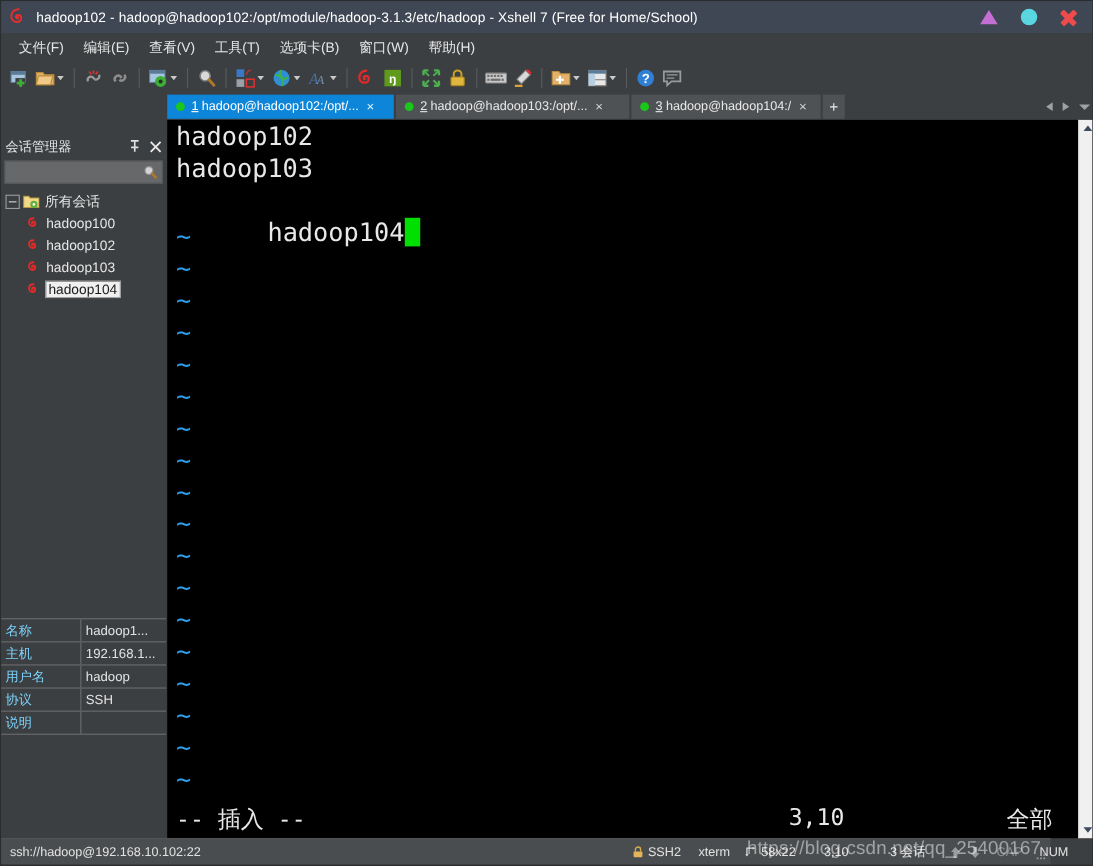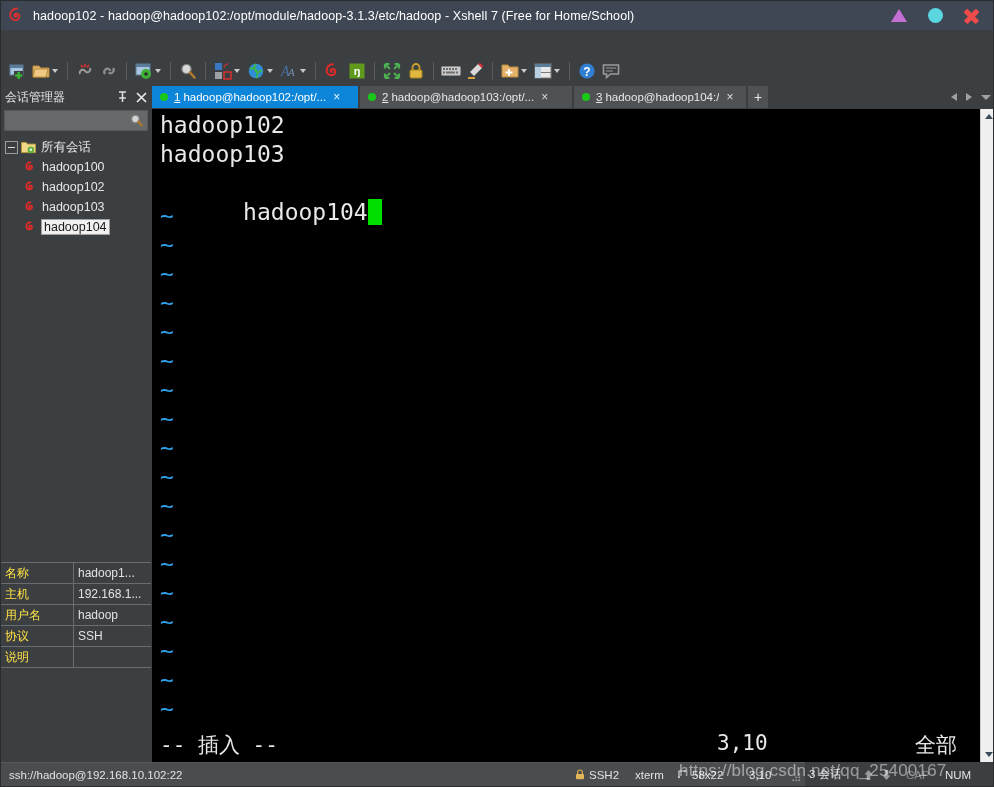--- a/index.html
+++ b/index.html
@@ -134,20 +134,21 @@
     left: 0; top: 85px;
     width: 150px; height: 676px;
     background: #3c3f41;
     box-sizing: border-box;
   }
   .sb-head {
     height: 22px;
     display: flex; align-items: center;
     padding-left: 4px;
     position: relative;
+    margin-top: 36px;
   }
   .sb-head-title {
     color: #e6e6e6;
     font-size: 12px;
   }
   .sb-head-btns {
     position: absolute;
     right: 4px; top: 0; height: 22px;
     display: flex; align-items: center; gap: 8px;
   }
@@ -222,21 +223,21 @@
     box-sizing: border-box;
   }
   .prop-row {
     display: flex;
     height: 21px;
     border-bottom: 1px solid #6a6d6f;
     box-sizing: border-box;
   }
   .prop-key {
     width: 73px;
-    color: #fde047;
+    color: #7dd3fc;
     font-size: 12px;
     padding-left: 4px;
     display: flex; align-items: center;
     border-right: 1px solid #6a6d6f;
     box-sizing: border-box;
   }
   .prop-val {
     flex: 1;
     color: #e2e2e2;
     font-size: 12px;
@@ -406,21 +407,21 @@
     border-left: 4px solid transparent;
     border-right: 4px solid transparent;
     border-top: 5px solid #3d4a5c;
   }
   .sb-arrow-dn { position: absolute; bottom: 0; left: 0; }
 
   
   .statusbar {
     position: absolute;
     left: 0; bottom: 0;
-    width: 804px; height: 24px;
+    width: 954px; height: 24px;
     background: #4a4d4f;
     border-top: 1px solid #555859;
     box-sizing: border-box;
     display: flex;
     align-items: center;
     color: #e2e2e2;
     font-size: 11.5px;
   }
   .st-left { padding-left: 8px; }
   .st-seg {
@@ -464,20 +465,29 @@
         </div>
       <div class="win-btn">
           <div class="circle-max"></div>
         </div>
       <div class="win-btn">
           <div class="x-close"></div>
         </div>
     </div>
   </div>
 
+  <div class="menubar">
+    <div class="menu-item">文件(F)</div>
+    <div class="menu-item">编辑(E)</div>
+    <div class="menu-item">查看(V)</div>
+    <div class="menu-item">工具(T)</div>
+    <div class="menu-item">选项卡(B)</div>
+    <div class="menu-item">窗口(W)</div>
+    <div class="menu-item">帮助(H)</div>
+  </div>
 
   <div class="toolbar">
 
     <div class="tb-btn">
       <svg width="18" height="18" viewBox="0 0 18 18">
         <rect x="2" y="3" width="13" height="10" fill="#a9c6e0" stroke="#5b7c99"></rect>
         <rect x="2" y="3" width="13" height="3" fill="#5b7c99"></rect>
         <rect x="6" y="9" width="9" height="8" fill="#3c3f41"></rect>
         <rect x="9.5" y="10" width="2.5" height="7" fill="#3cb034"></rect>
         <rect x="7.2" y="12.3" width="7" height="2.5" fill="#3cb034"></rect>

